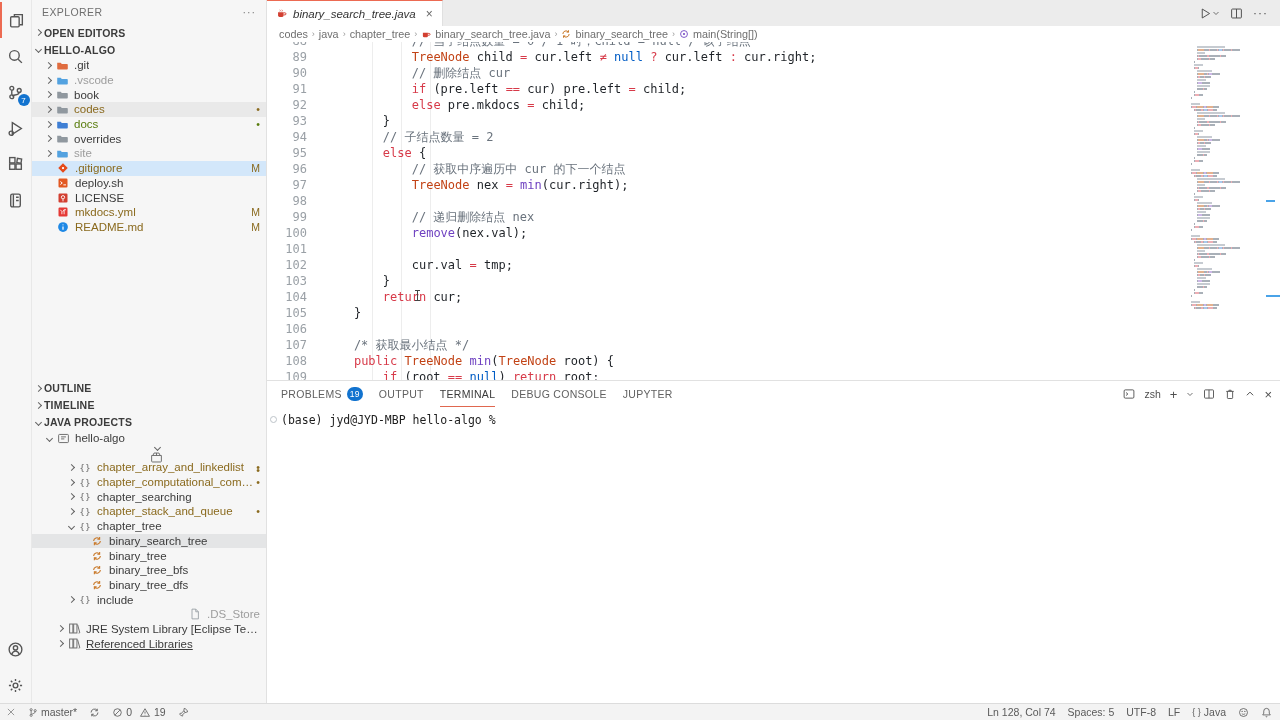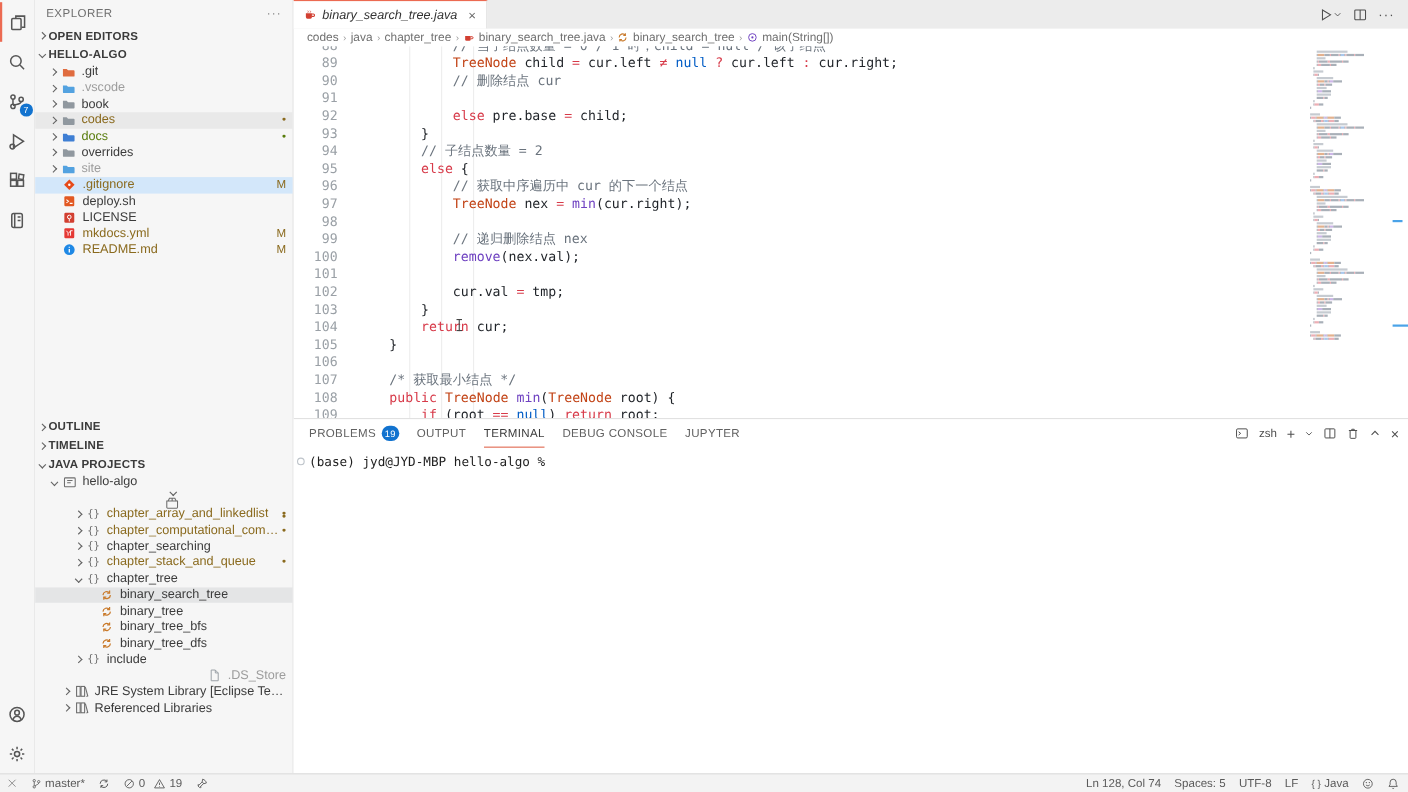--- a/index.html
+++ b/index.html
@@ -413,21 +413,21 @@
             <span class="chev right"></span>
             <span class="ficon">
               <svg class="ic" width="13" height="13" viewBox="0 0 16 16">
                 <rect x="2" y="2.5" width="4" height="11" fill="none" stroke="#6d6d6d" stroke-width="1.2"></rect>
                 <rect x="7" y="2.5" width="4" height="11" fill="none" stroke="#6d6d6d" stroke-width="1.2"></rect>
                 <path d="M11.8 3.2l2.7 10-1.5.5" fill="none" stroke="#6d6d6d" stroke-width="1.2"></path>
               </svg>
             </span>
             <span class="lbl">JRE System Library [Eclipse Temurin 17 [17...</span>
           </div>
-          <div class="row" style="padding-left: 26px;">
+          <div class="row" style="padding-left: 26px; text-decoration: underline;">
             <span class="chev right"></span>
             <span class="ficon">
               <svg class="ic" width="13" height="13" viewBox="0 0 16 16">
                 <rect x="2" y="2.5" width="4" height="11" fill="none" stroke="#6d6d6d" stroke-width="1.2"></rect>
                 <rect x="7" y="2.5" width="4" height="11" fill="none" stroke="#6d6d6d" stroke-width="1.2"></rect>
                 <path d="M11.8 3.2l2.7 10-1.5.5" fill="none" stroke="#6d6d6d" stroke-width="1.2"></path>
               </svg>
             </span>
             <span class="lbl">Referenced Libraries</span>
           </div>
@@ -504,22 +504,22 @@
         <div class="code-scroll">
           <div class="guides">
               <div class="guide" style="left:calc(18px + 4ch)"></div>
               <div class="guide" style="left:calc(18px + 8ch)"></div>
               <div class="guide" style="left:calc(18px + 12ch)"></div>
             </div>
           <div class="code-inner" id="code-lines">
               <div class="cline"><span class="gutter">88</span><span class="ctext"><span class="tk-m">            // 当子结点数量 = 0 / 1 时，child = null / 该子结点</span></span></div>
               <div class="cline"><span class="gutter">89</span><span class="ctext"><span class="tk-d">            </span><span class="tk-t">TreeNode</span><span class="tk-d"> child </span><span class="tk-k">=</span><span class="tk-d"> cur.left </span><span class="tk-k">≠</span><span class="tk-d"> </span><span class="tk-c">null</span><span class="tk-d"> </span><span class="tk-k">?</span><span class="tk-d"> cur.left </span><span class="tk-k">:</span><span class="tk-d"> cur.right;</span></span></div>
               <div class="cline"><span class="gutter">90</span><span class="ctext"><span class="tk-m">            // 删除结点 cur</span></span></div>
-              <div class="cline"><span class="gutter">91</span></div>
-              <div class="cline"><span class="gutter">92</span><span class="ctext"><span class="tk-d">            </span><span class="tk-k">else</span><span class="tk-d"> pre.base </span><span class="tk-k">=</span><span class="tk-d"> child;</span></span></div>
+              <div class="cline"><span class="gutter">91</span><span class="ctext"><span class="tk-d">            </span><span class="tk-k">if</span><span class="tk-d"> (pre.left </span><span class="tk-k">==</span><span class="tk-d"> cur) pre.left </span><span class="tk-k">=</span><span class="tk-d"> child;</span></span></div>
+              <div class="cline"><span class="gutter">92</span><span class="ctext"><span class="tk-d">            </span><span class="tk-k">else</span><span class="tk-d"> pre.mkdocs </span><span class="tk-k">=</span><span class="tk-d"> child;</span></span></div>
               <div class="cline"><span class="gutter">93</span><span class="ctext"><span class="tk-d">        }</span></span></div>
               <div class="cline"><span class="gutter">94</span><span class="ctext"><span class="tk-m">        // 子结点数量 = 2</span></span></div>
               <div class="cline"><span class="gutter">95</span><span class="ctext"><span class="tk-d">        </span><span class="tk-k">else</span><span class="tk-d"> {</span></span></div>
               <div class="cline"><span class="gutter">96</span><span class="ctext"><span class="tk-m">            // 获取中序遍历中 cur 的下一个结点</span></span></div>
               <div class="cline"><span class="gutter">97</span><span class="ctext"><span class="tk-d">            </span><span class="tk-t">TreeNode</span><span class="tk-d"> nex </span><span class="tk-k">=</span><span class="tk-d"> </span><span class="tk-f">min</span><span class="tk-d">(cur.right);</span></span></div>
               <div class="cline"><span class="gutter">98</span></div>
               <div class="cline"><span class="gutter">99</span><span class="ctext"><span class="tk-m">            // 递归删除结点 nex</span></span></div>
               <div class="cline"><span class="gutter">100</span><span class="ctext"><span class="tk-d">            </span><span class="tk-f">remove</span><span class="tk-d">(nex.val);</span></span></div>
               <div class="cline"><span class="gutter">101</span></div>
               <div class="cline"><span class="gutter">102</span><span class="ctext"><span class="tk-d">            cur.val </span><span class="tk-k">=</span><span class="tk-d"> tmp;</span></span></div>

